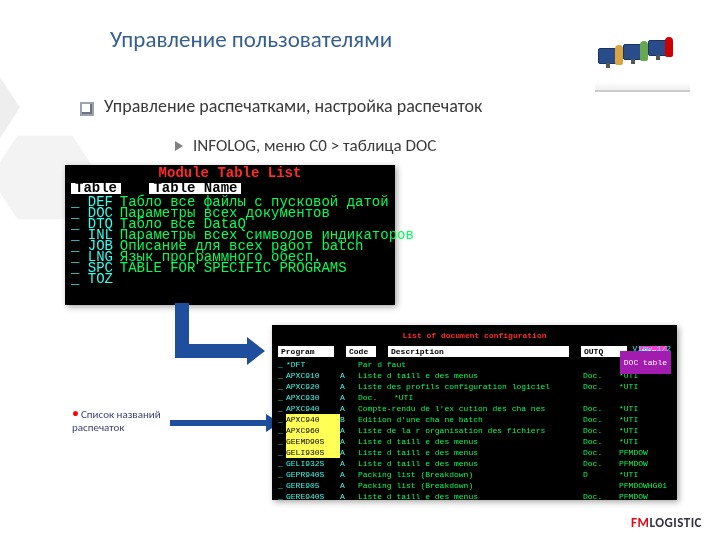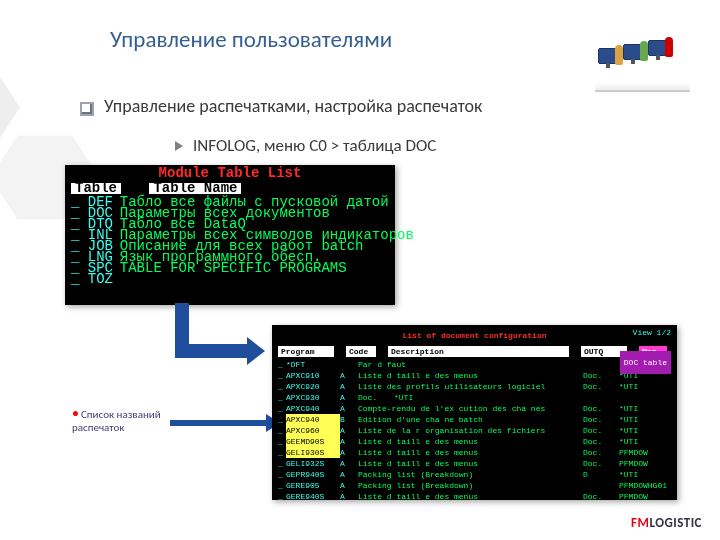--- a/index.html
+++ b/index.html
@@ -41,21 +41,21 @@
   .arrow1 .v{position:absolute;left:0;top:0;width:14px;height:55px;background:#1f4e9c;}
   .arrow1 .h{position:absolute;left:0;top:41px;width:75px;height:14px;background:#1f4e9c;}
   .arrow1 .head{position:absolute;left:72px;top:34px;width:0;height:0;border-top:14px solid transparent;border-bottom:14px solid transparent;border-left:18px solid #1f4e9c;}
   .arrow2{position:absolute;left:170px;top:420px;width:98px;height:6px;background:#1f4e9c;}
   .arrow2::after{content:"";position:absolute;right:-12px;top:-6px;width:0;height:0;border-top:9px solid transparent;border-bottom:9px solid transparent;border-left:14px solid #1f4e9c;}
   .note{position:absolute;left:72px;top:408px;width:100px;font-size:11px;color:#3f3f74;line-height:13px;}
   .note .dot{color:#ff0000;font-size:14px;line-height:0;margin-right:2px;}
   
   .term2{left:272px;top:325px;width:405px;height:175px;font-size:8px;line-height:11px;}
   .term2 .top{padding:2px 6px;position:relative;}
-  .term2 .top .rtl{position:absolute;right:6px;top:2px;color:#33ffee;}
+  .term2 .top .rtl{position:absolute;right:6px;top:18px;color:#33ffee;}
   .term2 .top .tag{position:absolute;right:6px;top:26px;background:#a21caf;color:#fff;padding:6px 4px;font-size:8px;}
   .term2 .hdr2{display:flex;background:#000;padding:0 6px;gap:8px;}
   .hdr2 .cell{background:#fff;color:#000;font-weight:bold;padding:0 3px;margin-right:4px;font-size:8px;}
   .hdr2 .prog{width:50px;} .hdr2 .code2{width:24px;} .hdr2 .desc{flex:1;} .hdr2 .outq{width:40px;} .hdr2 .msg{width:22px;background:#ff3bd1;color:#fff;}
   .rows2{padding:2px 6px;}
   .r2{display:flex;white-space:nowrap;}
   .r2>span{overflow:hidden;}
   .r2 .dash{width:8px;color:#33ffee;}
   .r2 .prog{width:54px;}
   .r2 .cd{width:18px;}
@@ -150,21 +150,21 @@
           <span class="prog cyan">APXC910</span>
           <span class="cd cyan">A</span>
           <span class="desc">Liste d taill e des menus</span>
           <span class="o1">Doc.</span>
           <span class="o2">*UTI</span>
         </div>
         <div class="r2">
           <span class="dash">_</span>
           <span class="prog cyan">APXC920</span>
           <span class="cd cyan">A</span>
-          <span class="desc">Liste des profils utilisateurs logiciel</span>
+          <span class="desc">Liste des profils configuration logiciel</span>
           <span class="o1">Doc.</span>
           <span class="o2">*UTI</span>
         </div>
         <div class="r2">
           <span class="dash">_</span>
           <span class="prog cyan">APXC930</span>
           <span class="cd cyan">A</span>
           <span class="o1">Doc.</span>
           <span class="o2">*UTI</span>
         </div>

